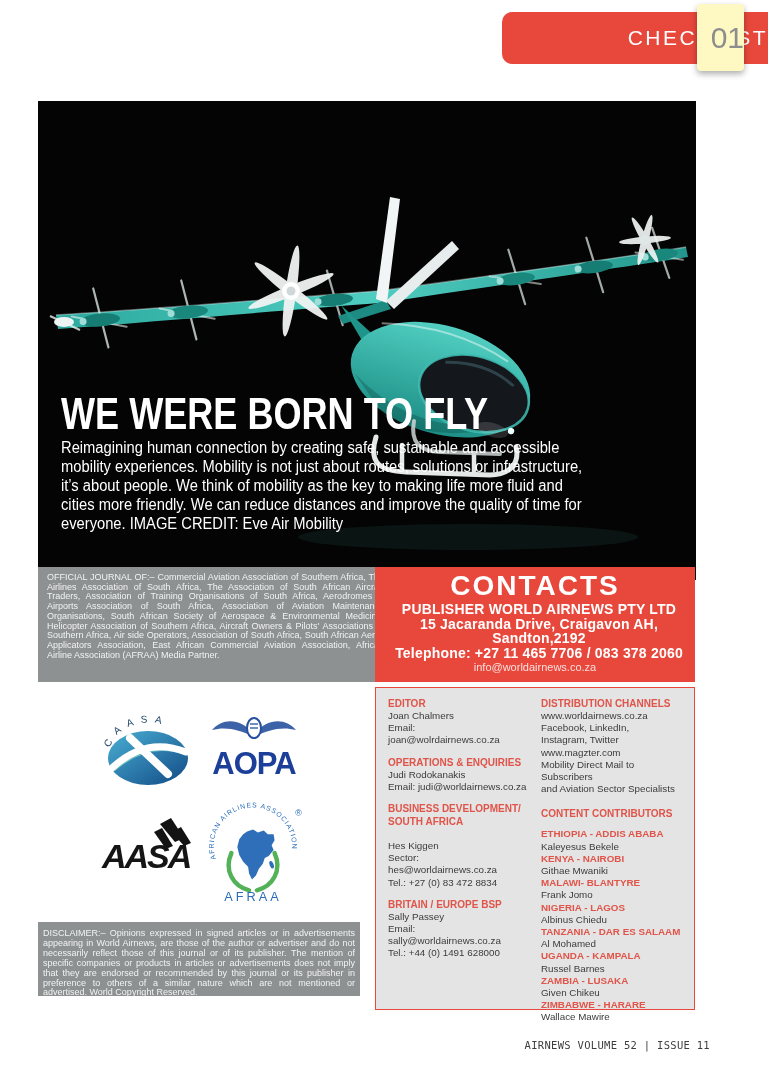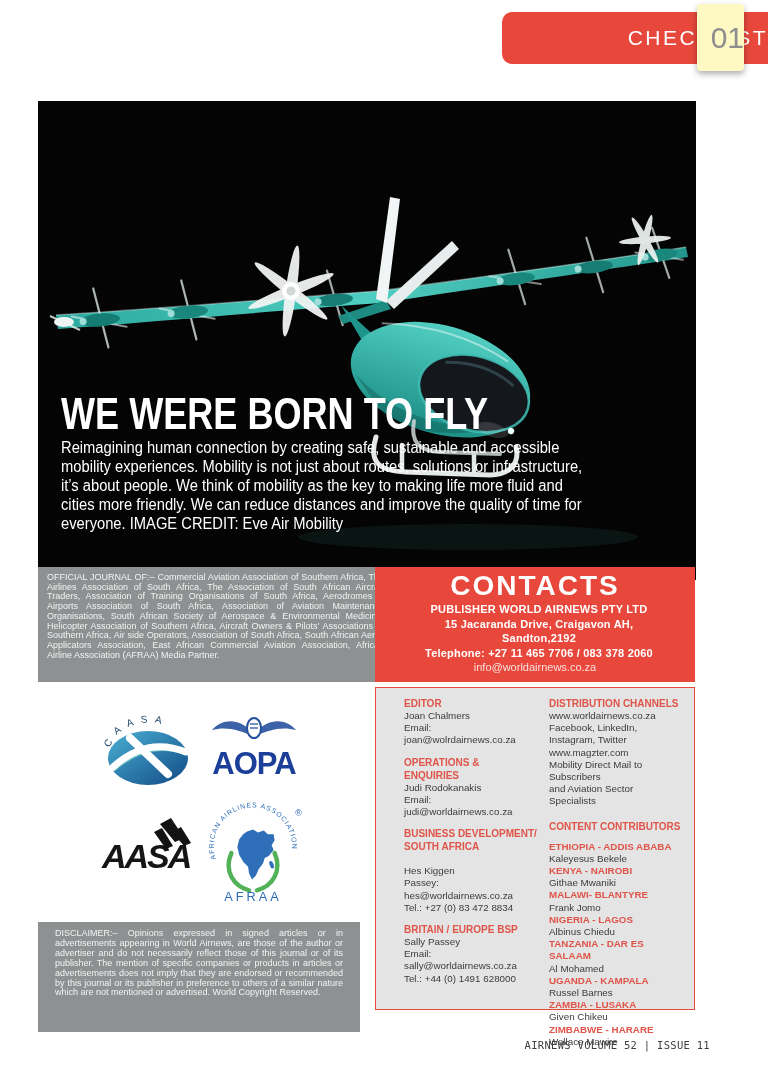--- a/index.html
+++ b/index.html
@@ -38,35 +38,35 @@
   .hero-body{
     position:absolute;left:23px;top:337px;color:#fff;font-size:16px;line-height:19px;
     transform:scaleX(.92);transform-origin:left top;white-space:nowrap;
   }
   
   .journal{
     position:absolute;left:38px;top:567px;width:355px;height:115px;background:var(--gray-box);
     color:#f3f3f3;padding:6px 9px;font-size:9px;line-height:9.7px;text-align:justify;
   }
   .disclaimer{
-    position:absolute;left:38px;top:922px;width:322px;height:110px;background:var(--gray-box);
-    color:#f3f3f3;padding:7px 17px;font-size:9px;line-height:9.9px;text-align:justify;
+    position:absolute;left:38px;top:922px;width:322px;height:74px;background:var(--gray-box);
+    color:#f3f3f3;padding:7px 5px;font-size:9px;line-height:9.9px;text-align:justify;
   }
   
   .contacts{
     position:absolute;left:375px;top:567px;width:320px;height:115px;background:var(--red);
     color:#fff;text-align:center;padding-top:3px;
   }
   .contacts .title{font-size:28px;font-weight:700;letter-spacing:2px;line-height:32px;}
-  .contacts .line{font-size:11px;font-weight:700;line-height:14.6px;letter-spacing:.2px;padding-left:8px;}
+  .contacts .line{font-size:14px;font-weight:700;line-height:14.6px;letter-spacing:.2px;padding-left:8px;}
   .contacts .email{font-size:11px;font-weight:400;line-height:15px;color:rgba(255,255,255,.82);}
   
   .directory{
     position:absolute;left:375px;top:687px;width:320px;height:323px;background:var(--panel);
-    border:1px solid var(--red);padding:9px 12px 0 28px;display:flex;gap:12px;
+    border:1px solid var(--red);padding:9px 12px 0 12px;display:flex;gap:12px;
   }
   .dir-col{width:50%;}
   .sec{margin-bottom:9px;}
   .sec-h{color:var(--red-head);font-weight:700;font-size:10px;line-height:13px;white-space:pre-line;}
   .ln{font-size:9.8px;line-height:12.2px;color:var(--ink);}
   .gap{height:12px;}
   .dist-gap{height:12px;}
   .contrib-gap{height:8px;}
   .country{color:var(--red-head);font-weight:700;font-size:9.8px;line-height:12.2px;}
   
@@ -282,21 +282,21 @@
     <div class="sec">
       <div class="sec-h">OPERATIONS &amp; ENQUIRIES</div>
       <div class="ln">Judi Rodokanakis</div>
       <div class="ln">Email: judi@worldairnews.co.za</div>
     </div>
     <div class="sec">
       <div class="sec-h">BUSINESS DEVELOPMENT/
 SOUTH AFRICA</div>
       <div class="gap"></div>
       <div class="ln">Hes Kiggen</div>
-      <div class="ln">Passey: hes@worldairnews.co.za</div>
+      <div class="ln">Sector: hes@worldairnews.co.za</div>
       <div class="ln">Tel.: +27 (0) 83 472 8834</div>
     </div>
     <div class="sec">
       <div class="sec-h">BRITAIN / EUROPE BSP</div>
       <div class="ln">Sally Passey</div>
       <div class="ln">Email: sally@worldairnews.co.za</div>
       <div class="ln">Tel.: +44 (0) 1491 628000</div>
     </div>
   </div>
   <div class="dir-col">

